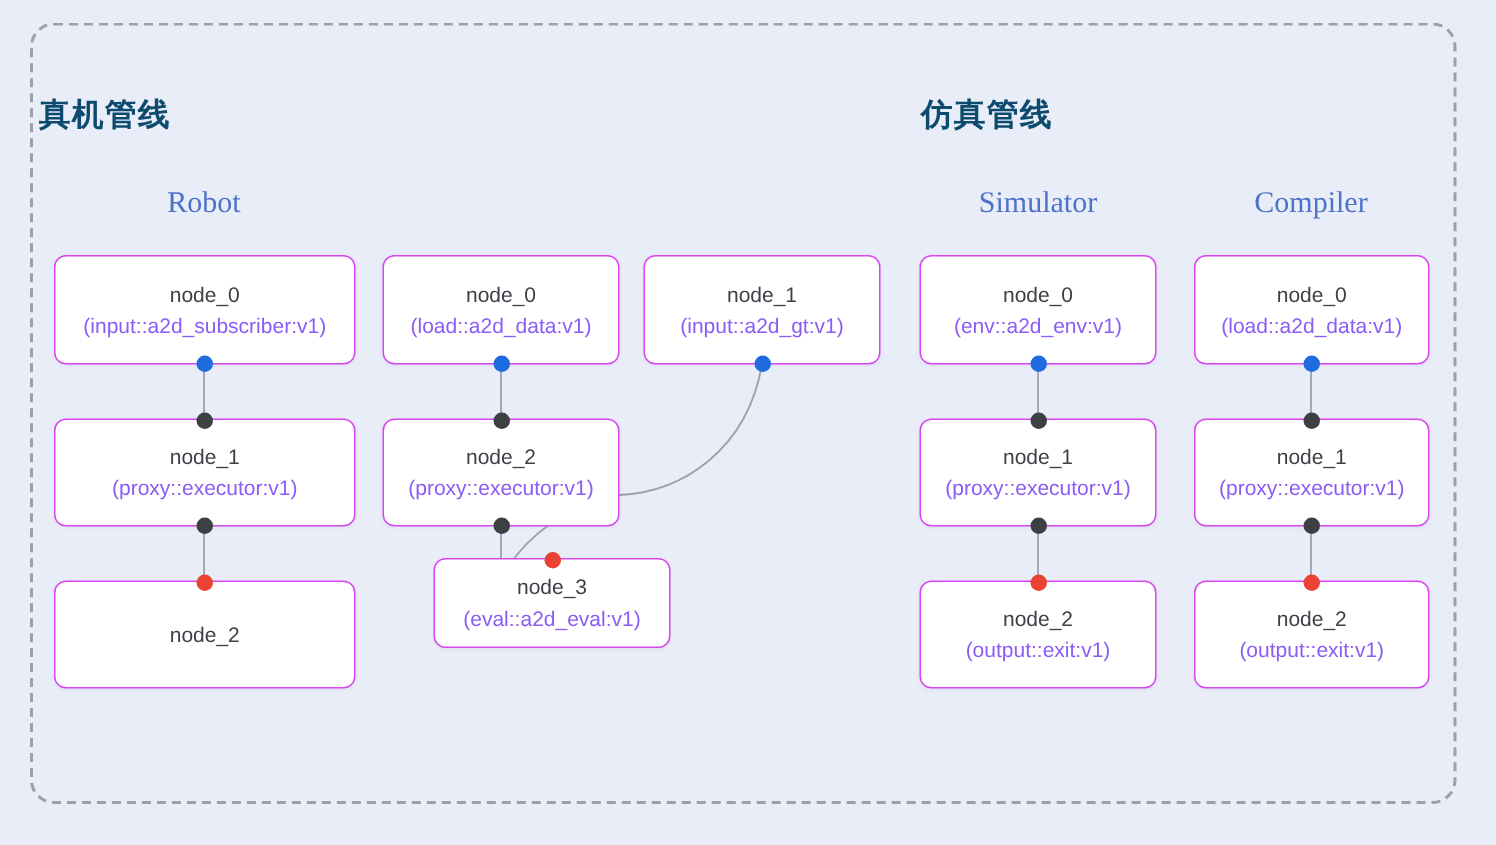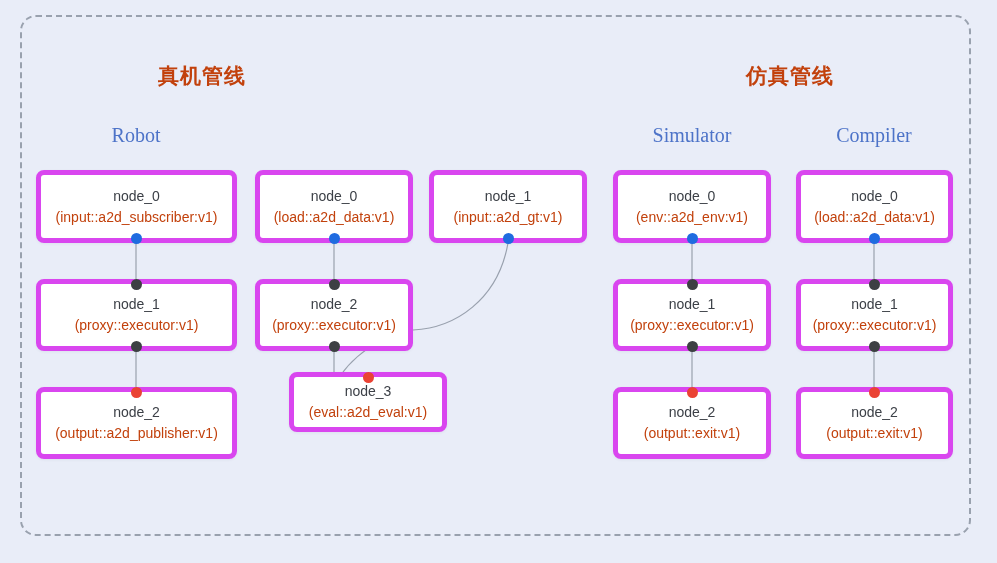--- a/index.html
+++ b/index.html
@@ -32,57 +32,57 @@
     z-index: 1;
   }
   .edges path {
     fill: none;
     stroke: #99a1ae;
     stroke-width: 1.2;
   }
   .title-zh {
     position: absolute;
     width: 220px;
-    text-align: right;
+    text-align: left;
     font-size: 21px;
     font-weight: bold;
-    color: #c2410c;
+    color: #0c4a6e;
     z-index: 2;
     letter-spacing: 1px;
   }
   .title-en {
     position: absolute;
     width: 220px;
     text-align: center;
     font-size: 20px;
     color: #4d73c8;
     z-index: 2;
     font-family: Liberation Serif, serif;
   }
   .node {
     position: absolute;
     background: #ffffff;
-    border: 5px solid #d946ef;
+    border: 1px solid #d946ef;
     border-radius: 8px;
     box-shadow: 0 1px 3px rgba(40, 50, 80, 0.06);
     display: flex;
     flex-direction: column;
     align-items: center;
     justify-content: center;
     z-index: 2;
     box-sizing: border-box;
   }
   .nname {
     font-size: 14px;
     color: #3c4047;
     line-height: 21px;
   }
   .ntype {
     font-size: 14px;
-    color: #c2410c;
+    color: #8b5cf6;
     line-height: 21px;
   }
   .dot {
     position: absolute;
     width: 11px;
     height: 11px;
     border-radius: 50%;
     left: 50%;
     margin-left: -5.5px;
     z-index: 3;
@@ -127,21 +127,20 @@
     <span class="dot blue bottom"></span>
   </div>
   <div class="node" style="left:36px; top:279px; width:201px; height:72px;">
     <div class="nname">node_1</div>
     <div class="ntype">(proxy::executor:v1)</div>
     <span class="dot black top"></span>
     <span class="dot black bottom"></span>
   </div>
   <div class="node" style="left:36px; top:387px; width:201px; height:72px;">
     <div class="nname">node_2</div>
-    <div class="ntype">(output::a2d_publisher:v1)</div>
     <span class="dot red top"></span>
   </div>
 
   <div class="node" style="left:255px; top:170px; width:158px; height:73px;">
     <div class="nname">node_0</div>
     <div class="ntype">(load::a2d_data:v1)</div>
     <span class="dot blue bottom"></span>
   </div>
   <div class="node" style="left:429px; top:170px; width:158px; height:73px;">
     <div class="nname">node_1</div>

